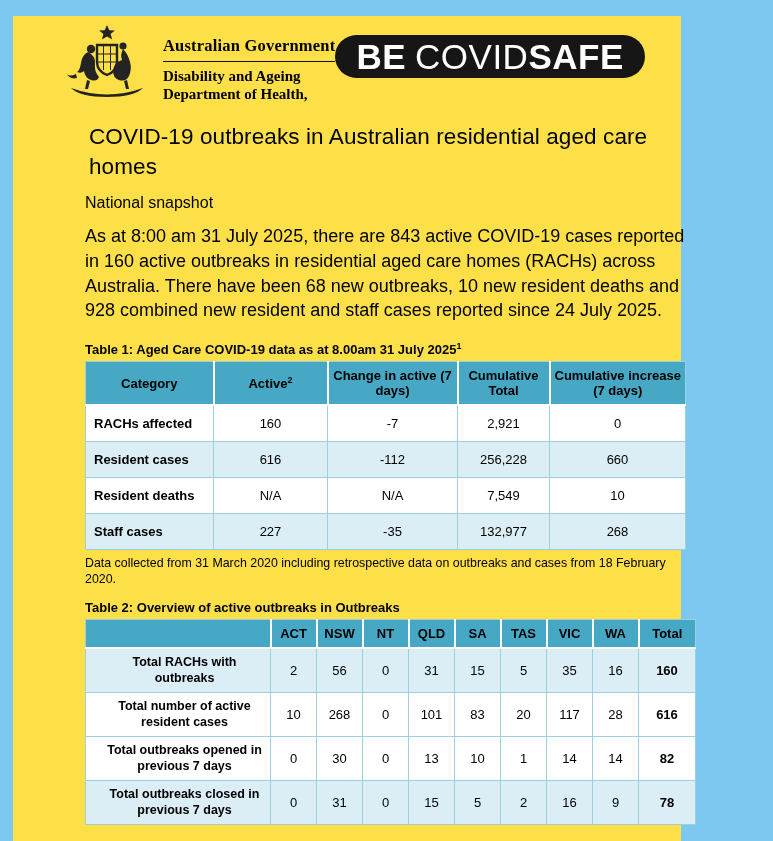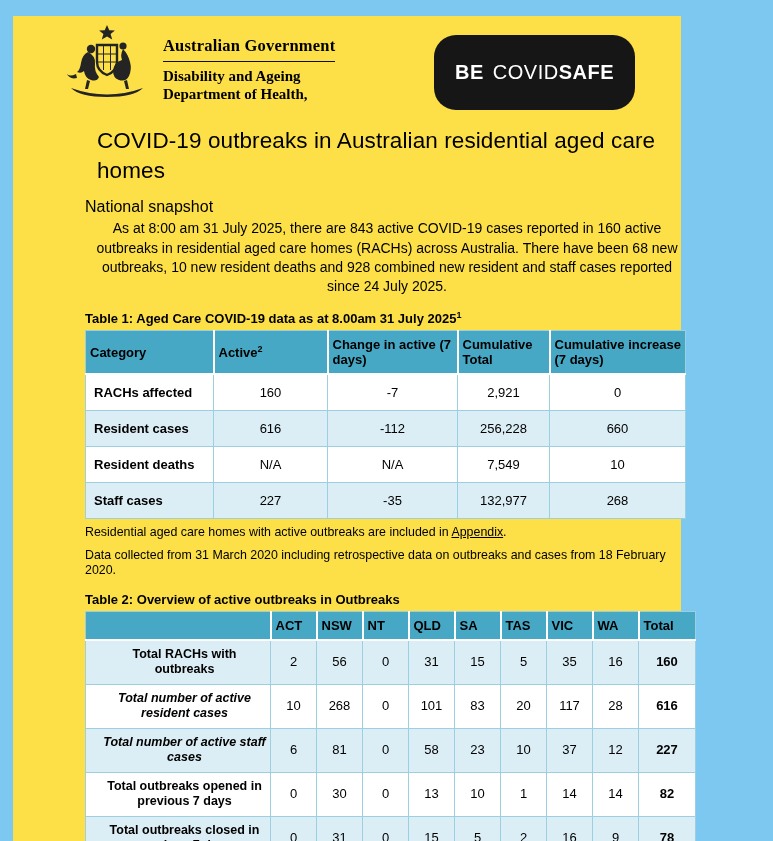--- a/index.html
+++ b/index.html
@@ -7,44 +7,44 @@
   .screen{width:773px;height:841px;position:relative;background:#7dc8f1;overflow:hidden;}
   .page{position:absolute;left:13px;top:16px;width:668px;height:834px;background:#fde047;}
 
   
   .hdr{display:flex;justify-content:space-between;align-items:flex-start;padding:8px 46px 0 50px;}
   .gov{display:flex;align-items:flex-start;}
   .crest{width:88px;height:82px;flex:0 0 auto;}
   .gov-text{margin-left:12px;margin-top:12px;font-family:"Liberation Serif", serif;font-weight:bold;}
   .gov-title{font-size:16.5px;letter-spacing:.2px;border-bottom:1.5px solid #111;padding-bottom:5px;margin-bottom:5px;white-space:nowrap;}
   .dept{font-size:15px;line-height:1.22;}
-  .badge{margin-top:11px;background:#161616;color:#fff;border-radius:22px;height:43px;display:flex;align-items:center;padding:16px 21px;font-size:20px;letter-spacing:.5px;white-space:nowrap;}
+  .badge{margin-top:11px;background:#161616;color:#fff;border-radius:22px;height:43px;display:flex;align-items:center;padding:0 21px;font-size:35px;letter-spacing:.5px;white-space:nowrap;}
   .badge .b{font-weight:bold;}
   .badge .r{font-weight:normal;margin-left:9px;}
 
   
   .content{margin-left:72px;width:612px;}
-  h1{font-size:22.5px;font-weight:400;line-height:1.32;margin:16px 0 0 12px;letter-spacing:.1px;}
+  h1{font-size:22.5px;font-weight:400;line-height:1.32;margin:16px 0 0 4px;letter-spacing:.1px;}
   .subtitle{font-size:16px;margin-top:13px;}
-  .intro{font-size:14px;line-height:1.37;margin-top:3px;width:604px;text-align:center;}
+  .intro{font-size:18px;line-height:1.37;margin-top:12px;width:604px;}
   .caption{font-size:13px;font-weight:bold;margin-top:2px;margin-bottom:4px;}
   sup{font-size:9px;}
 
   table{border-collapse:collapse;table-layout:fixed;}
   #table1{width:600px;}
   #table2{width:610px;}
-  th{background:#46a8c4;font-size:13px;font-weight:bold;text-align:left;padding:6px 4px;border-bottom:2px solid #fff;}
+  th{background:#46a8c4;font-size:13px;font-weight:bold;text-align:center;padding:6px 4px;border-bottom:2px solid #fff;}
   th + th{border-left:2px solid #fff;}
   td{border:1px solid #9ccfdf;font-size:13px;text-align:center;padding:2px 3px;background:#fff;}
   table{border:1px solid #9ccfdf;}
   #table1 td{height:31px;}
   #table1 td.label{font-weight:bold;text-align:left;padding-left:8px;}
   #table2 td{height:39px;line-height:1.25;}
   #table2 td.label{font-weight:bold;text-align:center;padding-left:16px;font-size:12.5px;}
-  #table2 tr.it td.label{font-style:italic;}
+  #table2 tr.it td.label{}
   #table2 td:last-child{font-weight:bold;}
   tr.shade td{background:#dceef5;}
 
   .footnote{font-size:12.4px;margin-top:6px;line-height:1.25;}
   .footnote + .footnote{margin-top:7px;}
   .footnote a{color:#000;text-decoration:underline;}
   .caption.second{margin-top:13px;}
 </style>
 </head>
 <body>
@@ -131,21 +131,20 @@
             <tr class="shade">
               <td class="label">Staff cases</td>
               <td>227</td>
               <td>-35</td>
               <td>132,977</td>
               <td>268</td>
             </tr>
           </tbody>
       </table>
 
-      <div class="footnote"><span>Residential aged care homes with active outbreaks are included in </span><a href="#">Appendix</a><span>.</span></div>
       <div class="footnote">Data collected from 31 March 2020 including retrospective data on outbreaks and cases from 18 February 2020.</div>
 
       <div class="caption second">Table 2: Overview of active outbreaks in Outbreaks</div>
       <table id="table2">
         <colgroup>
             <col style="width:185px">
             <col style="width:46px">
             <col style="width:46px">
             <col style="width:46px">
             <col style="width:46px">
@@ -187,32 +186,20 @@
               <td>10</td>
               <td>268</td>
               <td>0</td>
               <td>101</td>
               <td>83</td>
               <td>20</td>
               <td>117</td>
               <td>28</td>
               <td>616</td>
             </tr>
-            <tr class="shade it">
-              <td class="label">Total number of active staff cases</td>
-              <td>6</td>
-              <td>81</td>
-              <td>0</td>
-              <td>58</td>
-              <td>23</td>
-              <td>10</td>
-              <td>37</td>
-              <td>12</td>
-              <td>227</td>
-            </tr>
             <tr>
               <td class="label">Total outbreaks opened in previous 7 days</td>
               <td>0</td>
               <td>30</td>
               <td>0</td>
               <td>13</td>
               <td>10</td>
               <td>1</td>
               <td>14</td>
               <td>14</td>

